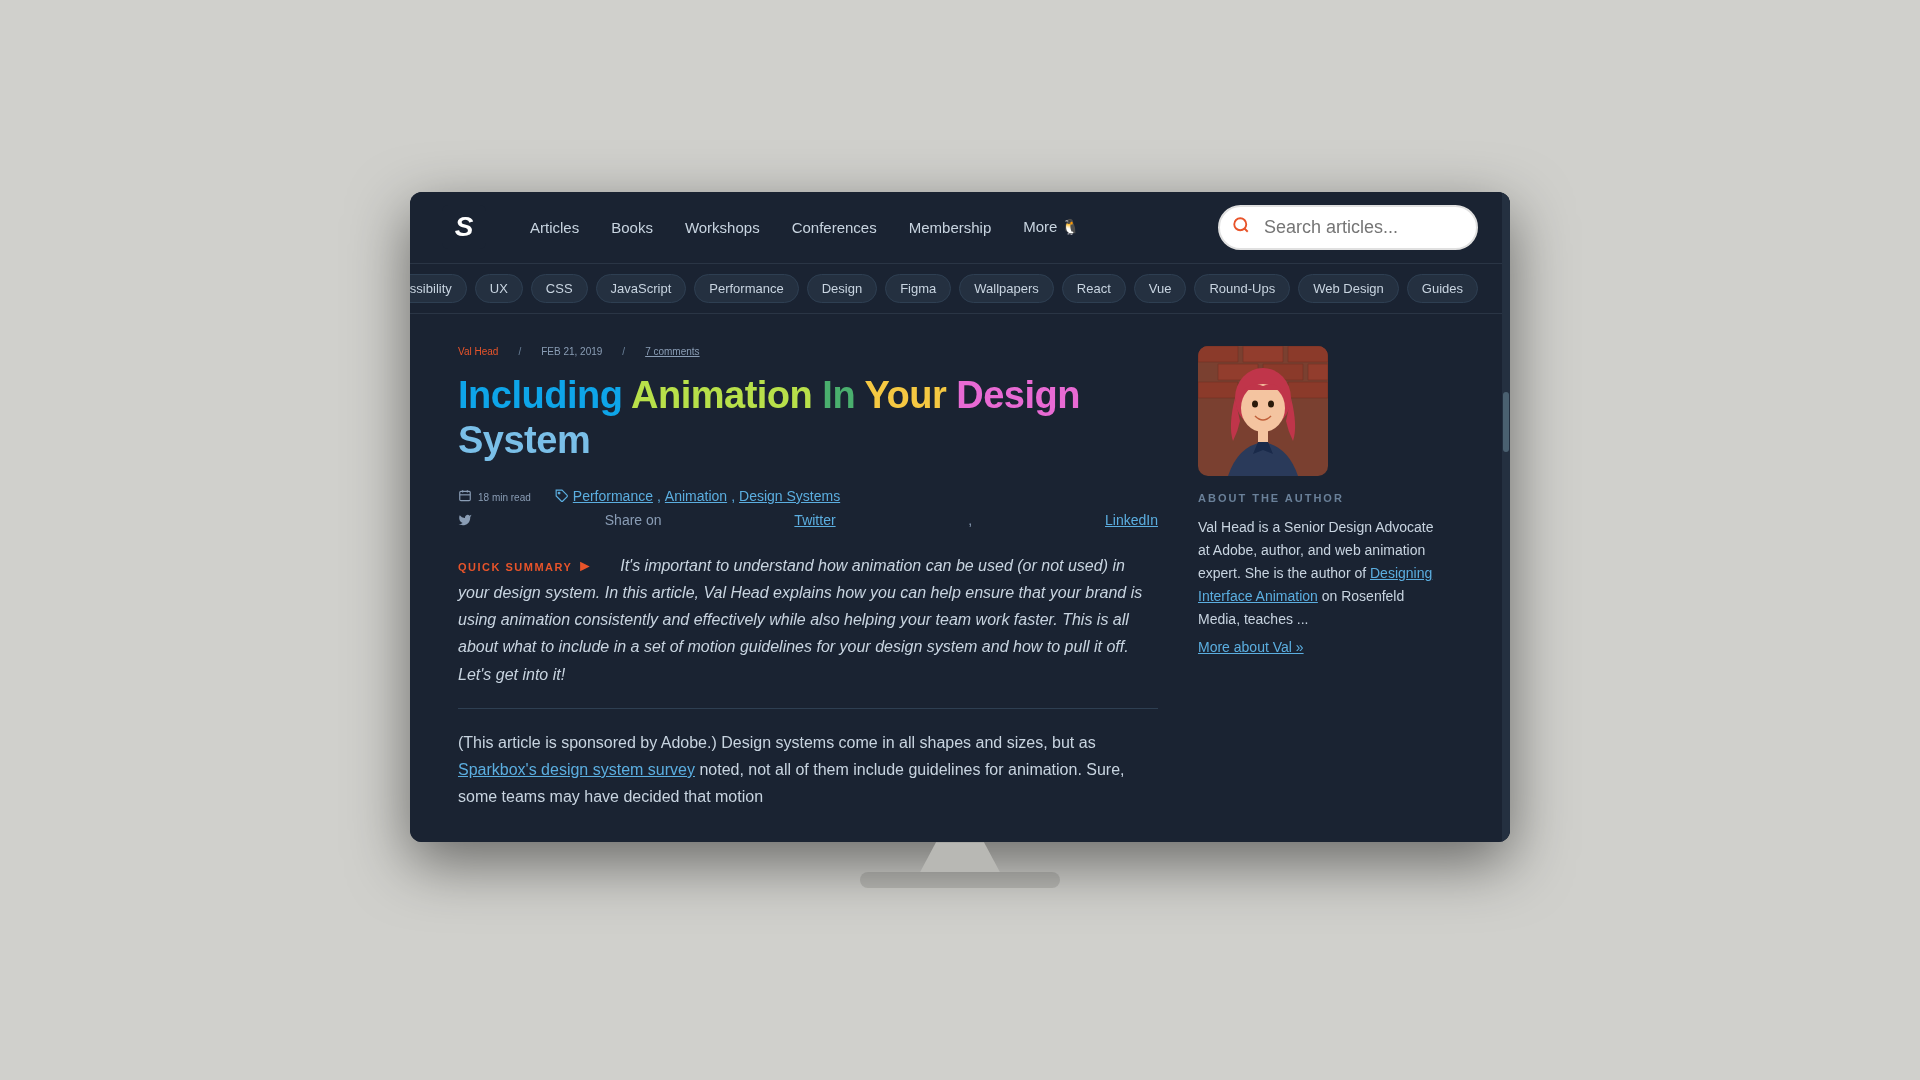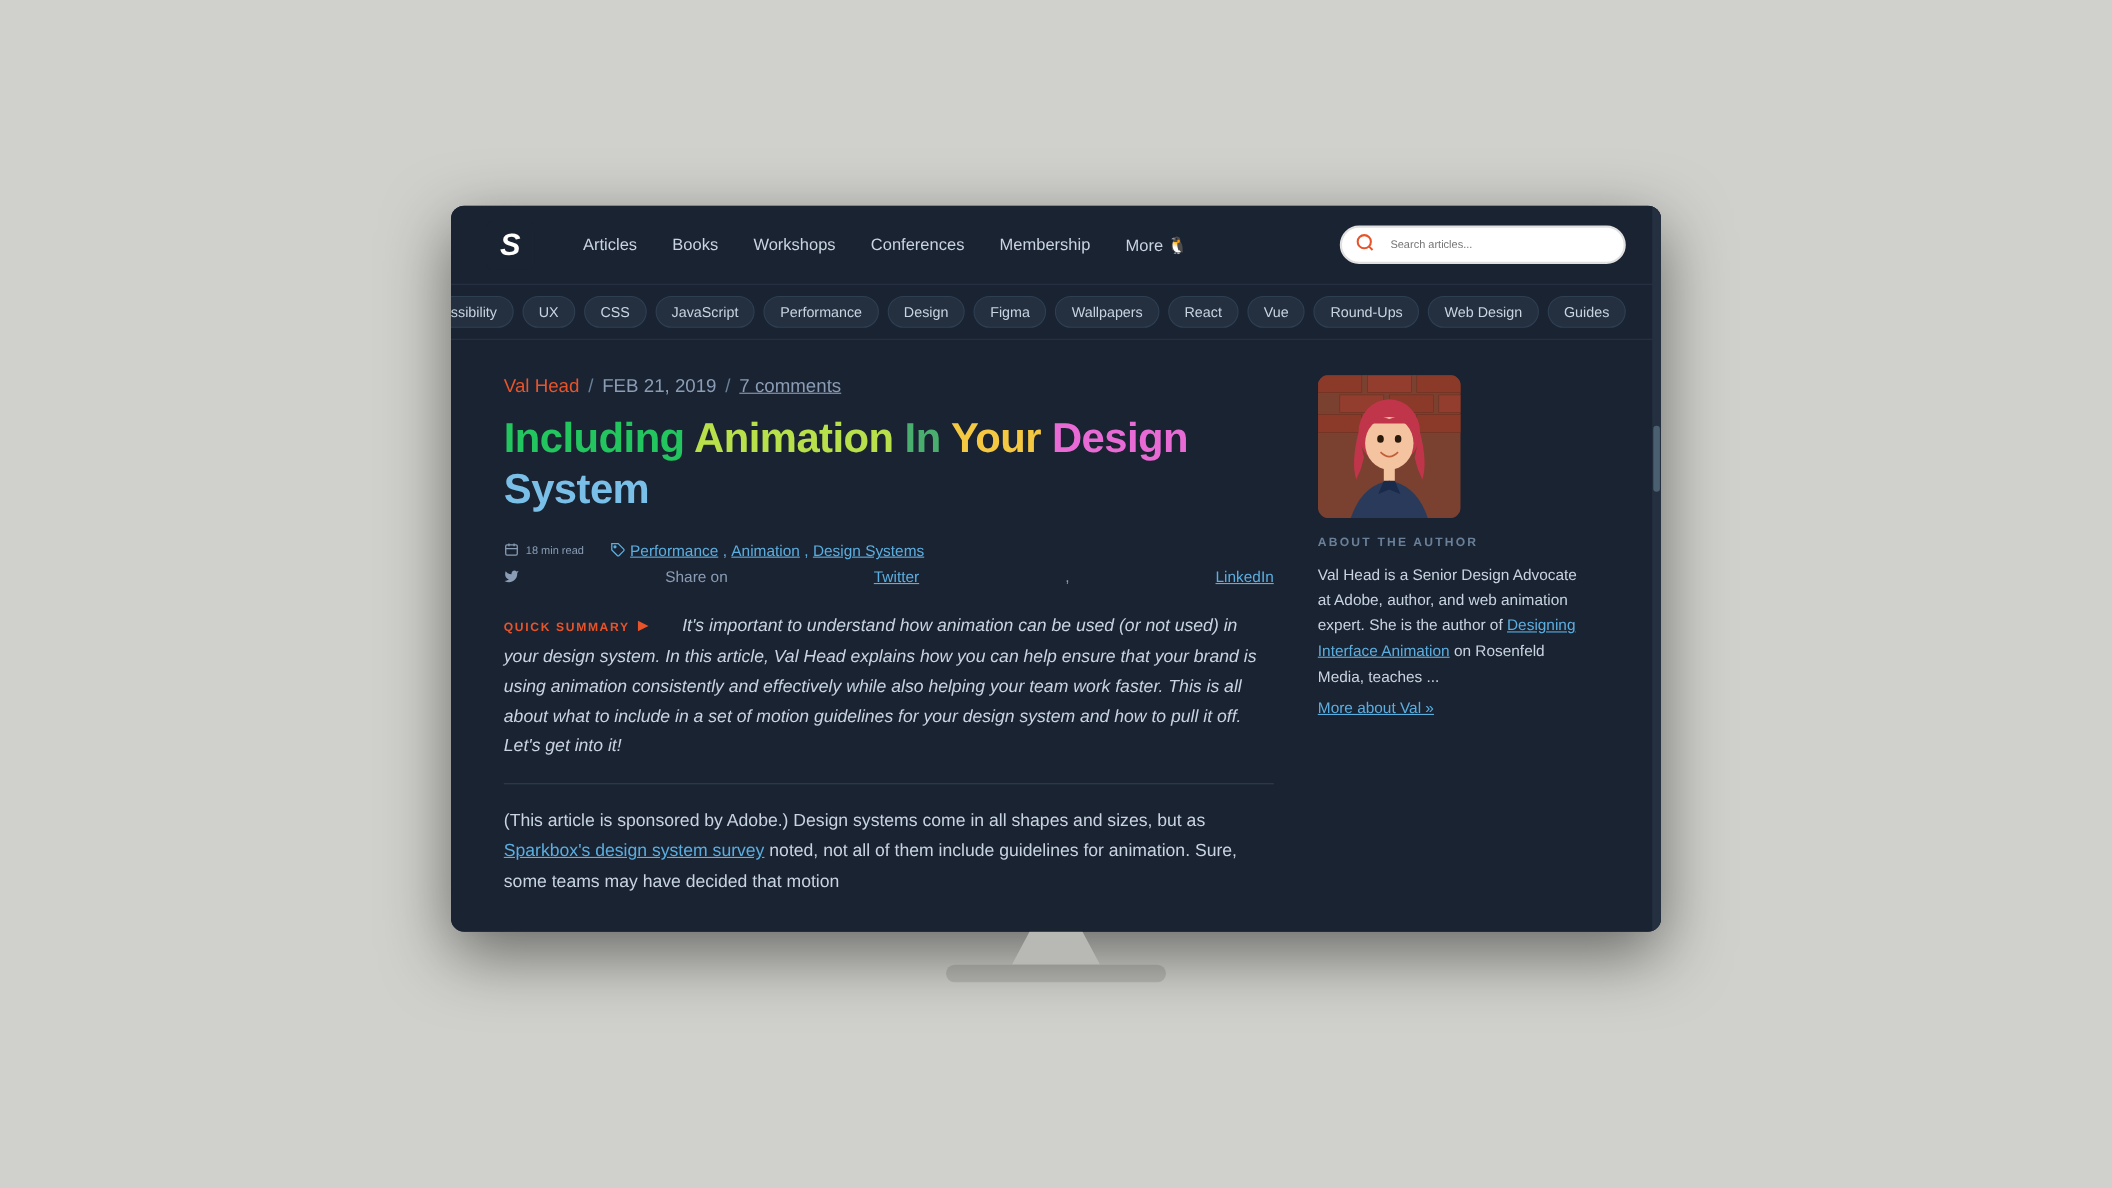--- a/index.html
+++ b/index.html
@@ -81,21 +81,21 @@
     .search-container {
       position: relative;
       margin-left: auto;
     }
 
     .search-input {
       background: #fff;
       border: 2px solid #e0e0e0;
       border-radius: 24px;
       padding: 10px 20px 10px 44px;
-      font-size: 10px;
+      font-size: 18px;
       color: #333;
       width: 260px;
       outline: none;
     }
 
     .search-icon-wrap {
       position: absolute;
       left: 14px;
       top: 50%;
       transform: translateY(-50%);
@@ -136,23 +136,23 @@
     }
 
     .article-section {
       flex: 1;
       max-width: 700px;
     }
 
     .article-meta {
       display: flex;
       align-items: center;
-      gap: 8px;
+      gap: 20px;
       margin-bottom: 16px;
-      font-size: 17px;
+      font-size: 10px;
     }
 
     .author-link {
       color: #e8542a;
       text-decoration: none;
       font-weight: 500;
     }
 
     .meta-separator {
       color: #6a8099;
@@ -169,21 +169,21 @@
     }
 
     .article-title {
       font-size: 38px;
       font-weight: 700;
       line-height: 1.2;
       margin-bottom: 24px;
       letter-spacing: -0.5px;
     }
 
-    .title-word-1 { color: #22c55e; }
+    .title-word-1 { color: #0ea5e9; }
     .title-word-2 { color: #b8e04a; }
     .title-word-3 { color: #4aaf6e; }
     .title-word-4 { color: #f5c842; }
     .title-word-5 { color: #e86ad4; }
     .title-word-6 { color: #7abfe8; }
 
     .article-info-row {
       display: flex;
       align-items: center;
       gap: 24px;

